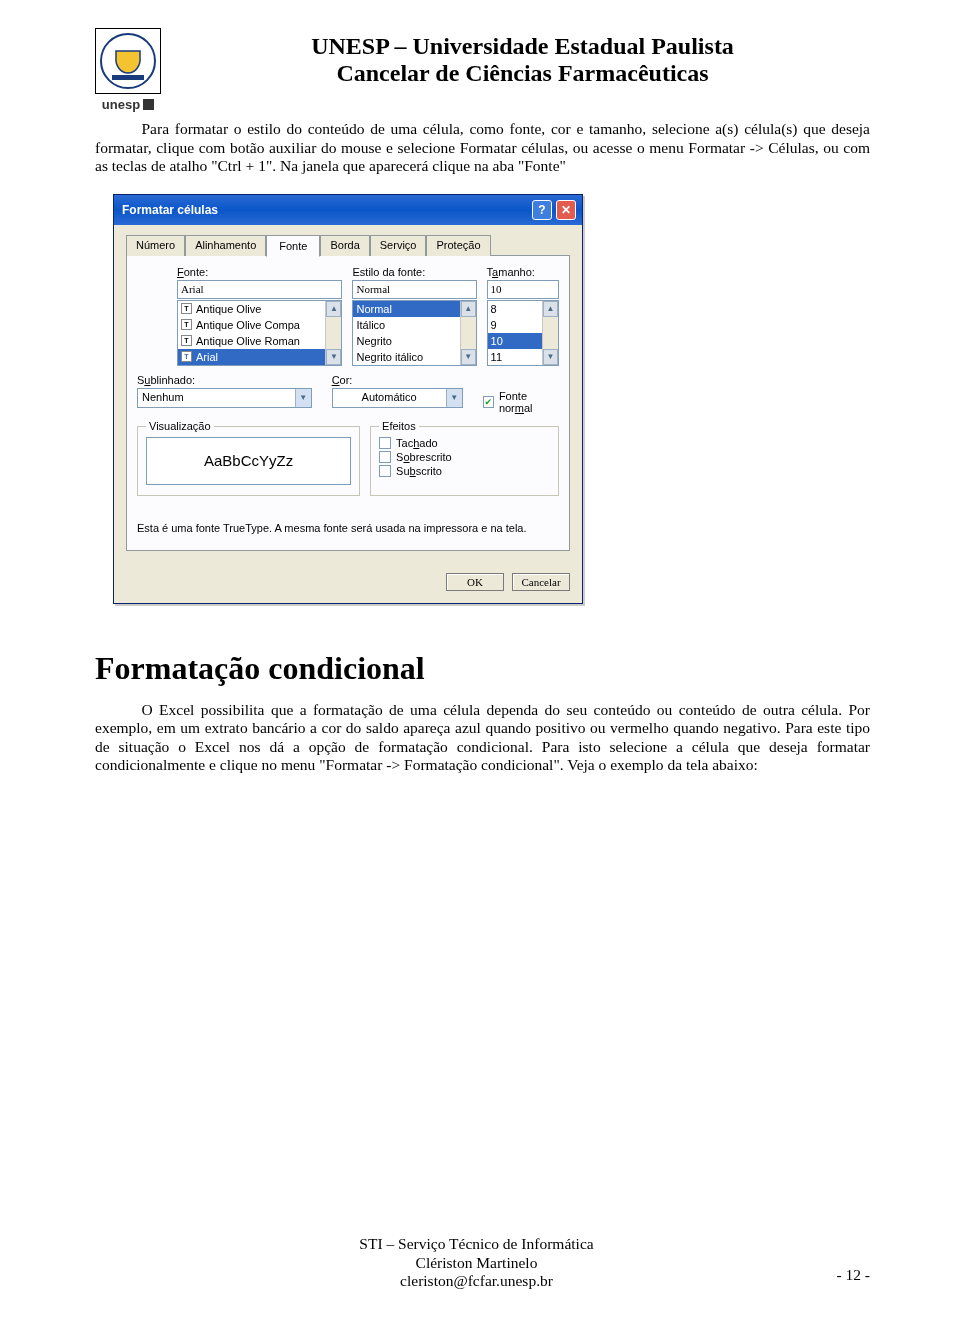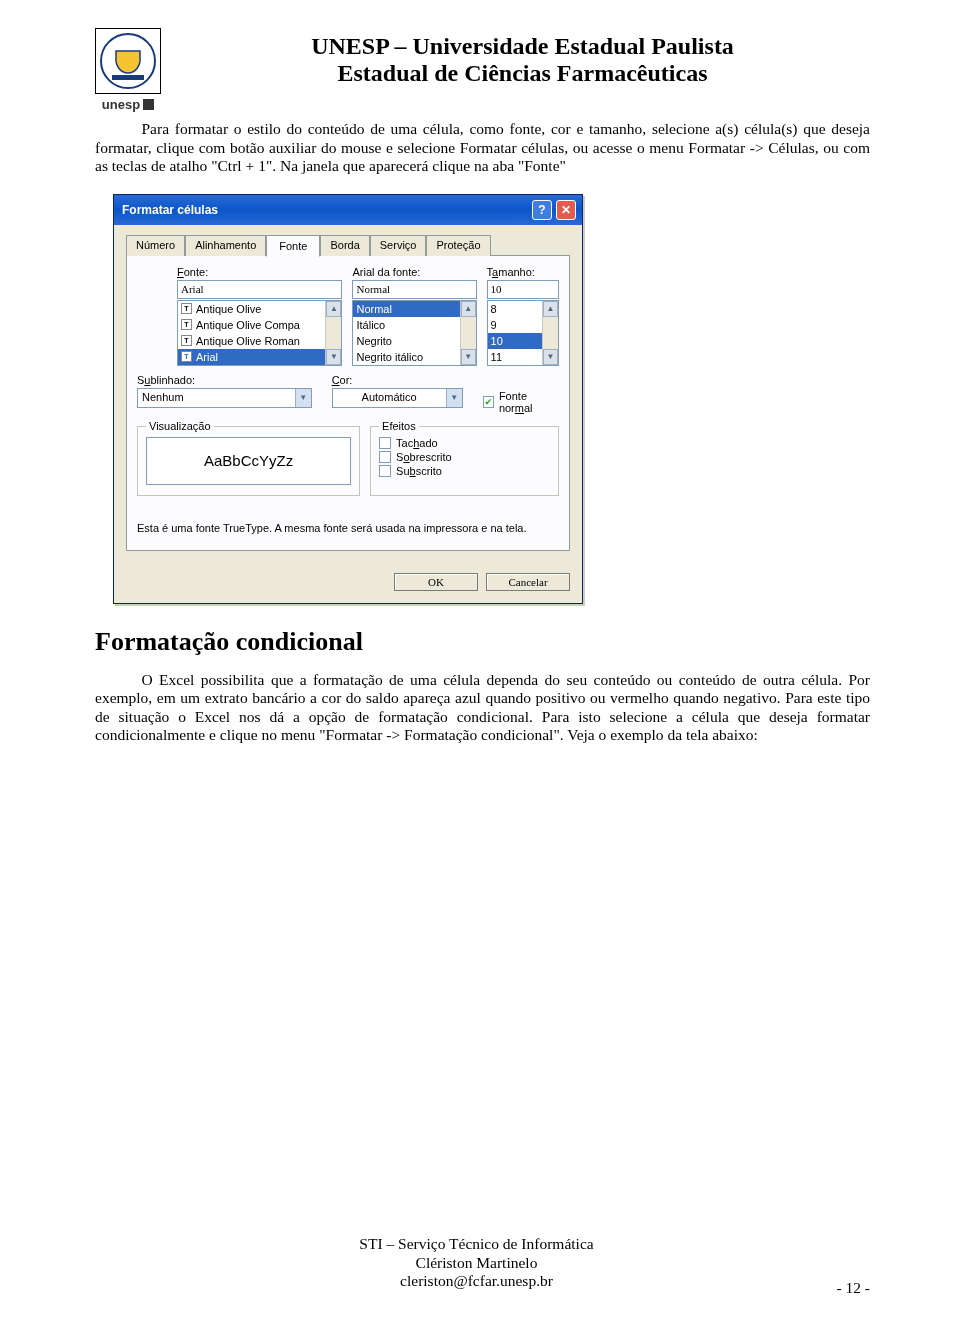--- a/index.html
+++ b/index.html
@@ -83,28 +83,28 @@
   .combo .dd { width:16px;background:#d3e0f2;border-left:1px solid #9db0c6;display:flex;align-items:center;justify-content:center;font-size:8px;color:#4a6a8a;}
   .chk { display:flex;align-items:center;gap:5px;font-size:11px;margin:2px 0;}
   .chk .box{width:12px;height:12px;border:1px solid #7f9db9;background:#fff;display:flex;align-items:center;justify-content:center;font-size:9px;color:#21a121;}
   .groups { display:flex; gap:10px; margin-top:10px;}
   .fieldset { border:1px solid #c7c5b8; position:relative; padding:8px 8px 10px;}
   .fieldset .legend { position:absolute; top:-7px; left:8px; background:#fcfcfe; padding:0 3px; font-size:11px;}
   .gA{flex:1;} .gB{flex:1.2;}
   .preview { background:#fff; border:1px solid #7f9db9; height:48px;display:flex;align-items:center;justify-content:center; font-family:Arial;font-size:15px; margin-top:2px;}
   .hint { font-size:11px; margin-top:26px; line-height:1.25;}
   .dbtns { display:flex; justify-content:flex-end; gap:8px; padding:10px 12px 12px;}
-  .pbtn { font-family:Tahoma;font-size:11px; padding:2px 0; width:84px; text-align:center; border:1px solid #7a7a7a; background:#ece9d8; box-shadow: inset 1px 1px 0 #fff;}
+  .pbtn { font-family:Tahoma;font-size:11px; padding:2px 0; width:58px; text-align:center; border:1px solid #7a7a7a; background:#ece9d8; box-shadow: inset 1px 1px 0 #fff;}
   
-  .h2 { font-size: 26px; font-weight:bold; margin-top: 23px; margin-bottom: 14px;}
+  .h2 { font-size: 32px; font-weight:bold; margin-top: 46px; margin-bottom: 14px;}
   .footer {
     position:absolute; left:83px; right:90px; bottom: 34px;
     text-align:center; font-size: 15.5px; line-height:1.2;
   }
-  .pagenum { position:absolute; right:90px; bottom:28px; font-size:15.5px;}
+  .pagenum { position:absolute; right:90px; bottom:41px; font-size:15.5px;}
   .u { text-decoration: underline;}
 </style>
 </head>
 <body>
 
 <div class="header">
   <div class="logo-col">
     <div class="crest">
       <svg viewBox="0 0 60 60">
         <circle cx="30" cy="30" r="27" fill="none" stroke="#1a3a7e" stroke-width="2"></circle>
@@ -112,21 +112,21 @@
         <rect x="14" y="44" width="32" height="5" fill="#1a3a7e"></rect>
       </svg>
     </div>
     <div class="unesp-logo">
       <span class="uword">unesp</span>
       <span class="unesp-sq"></span>
     </div>
   </div>
   <div class="htext">
     <div class="l1">UNESP – Universidade Estadual Paulista</div>
-    <div class="l2">Estadual de Ciências Farmacêuticas</div>
+    <div class="l2">Cancelar de Ciências Farmacêuticas</div>
   </div>
 </div>
 
 <p class="para indent">Para formatar o estilo do conteúdo de uma célula, como fonte, cor e tamanho, selecione a(s) célula(s) que deseja formatar, clique com botão auxiliar do mouse e selecione Formatar células, ou acesse o menu Formatar -&gt; Células, ou com as teclas de atalho "Ctrl + 1". Na janela que aparecerá clique na aba "Fonte"</p>
 
 <div class="dlg-wrap">
   <div class="dialog">
     <div class="titlebar">
       <span>Formatar células</span>
       <div class="tbtns">
@@ -171,21 +171,21 @@
                   <span class="ticon sel">T</span>
                   <span>Arial</span>
                 </div>
               <div class="sbar">
                   <div class="sbtn">▲</div>
                   <div class="sbtn">▼</div>
                 </div>
             </div>
           </div>
           <div class="col-s">
-            <span class="lbl">Arial da fonte:</span>
+            <span class="lbl">Estilo da fonte:</span>
             <div class="tin">
                 <input value="Normal" style="">
               </div>
             <div class="listbox">
               <div class="litem sel">Normal</div>
               <div class="litem">Itálico</div>
               <div class="litem">Negrito</div>
               <div class="litem">Negrito itálico</div>
               <div class="sbar">
                   <div class="sbtn">▲</div>

